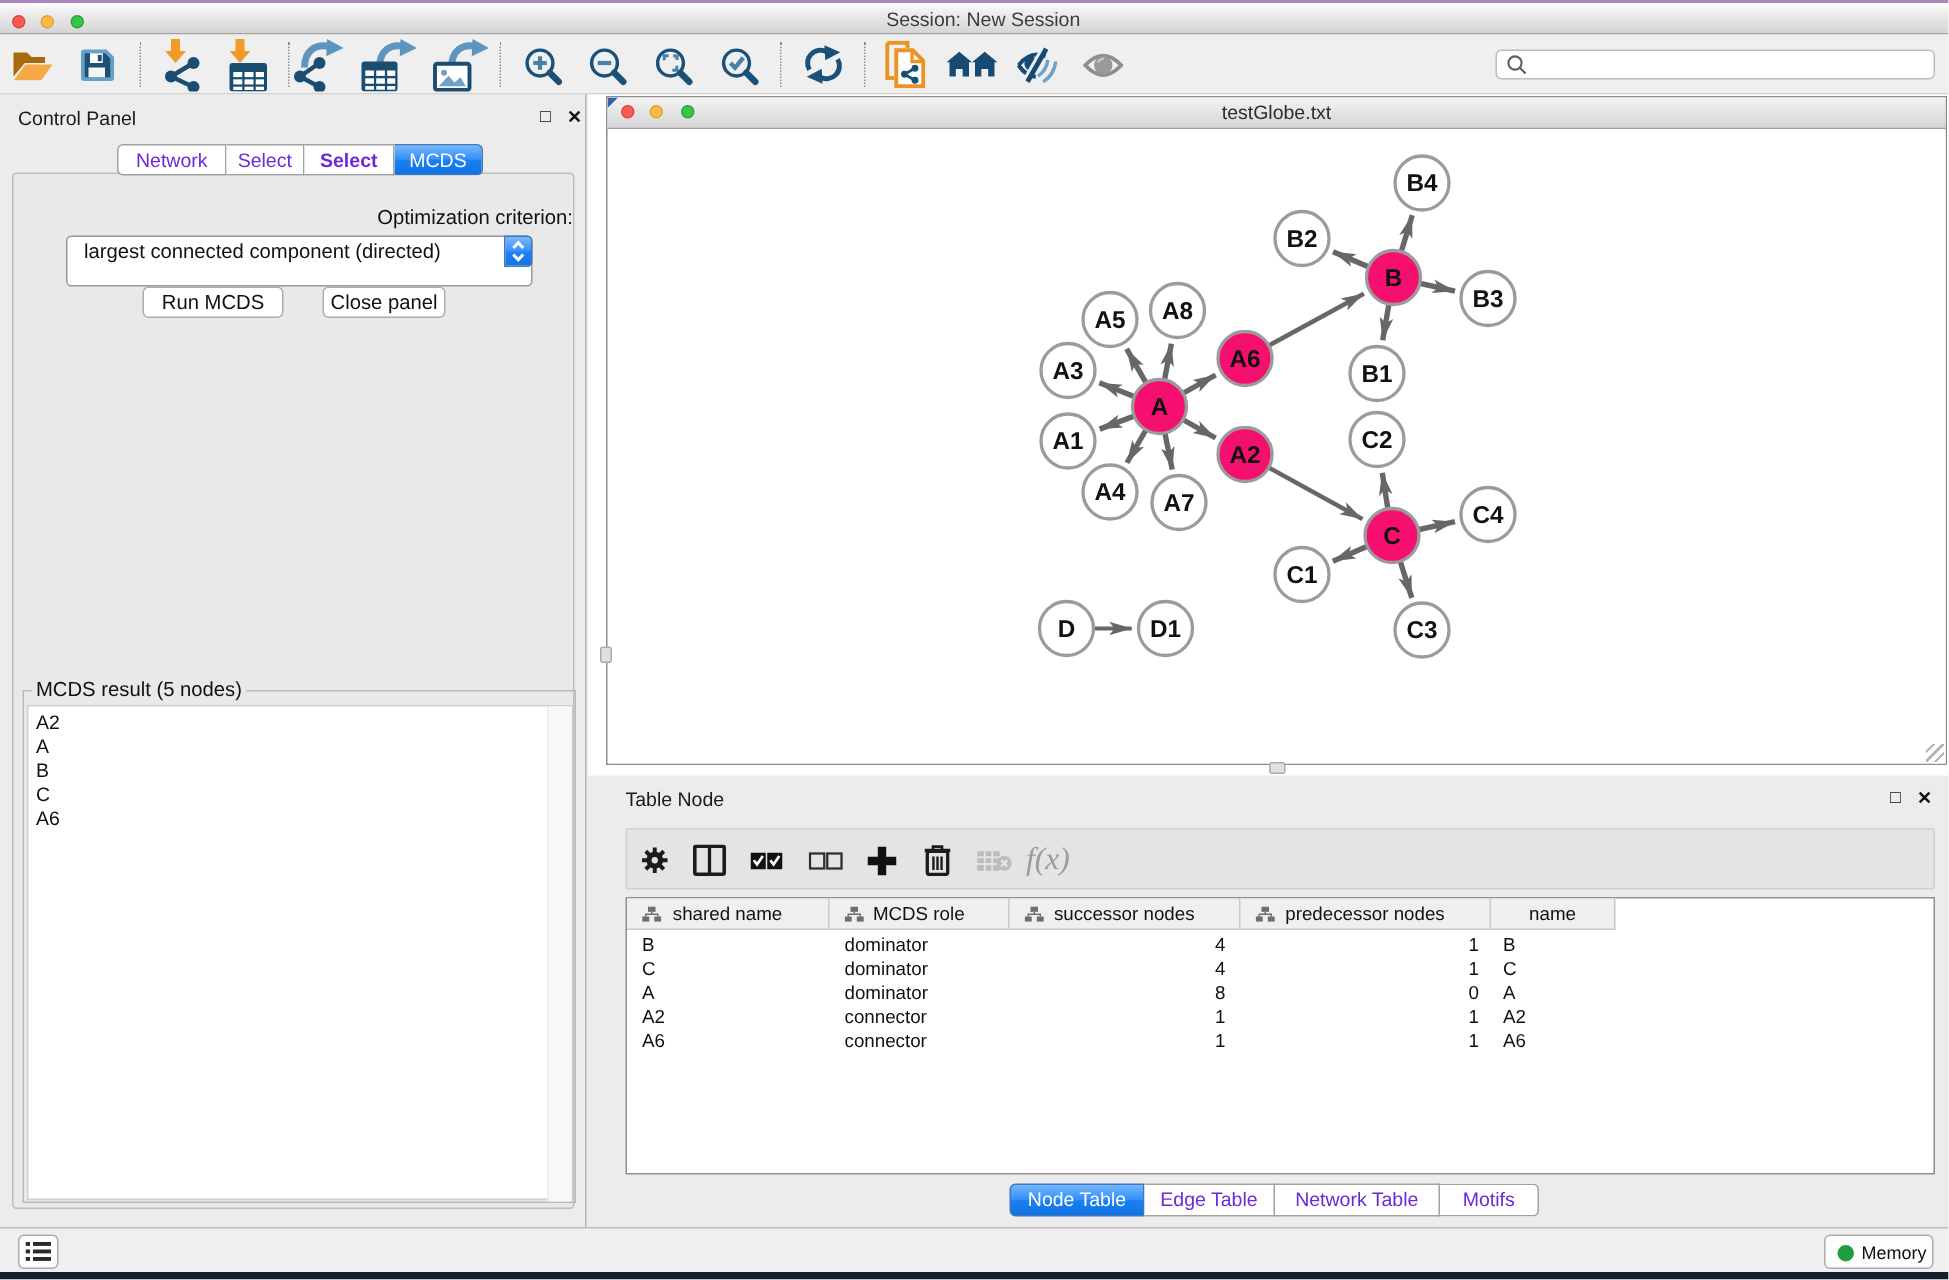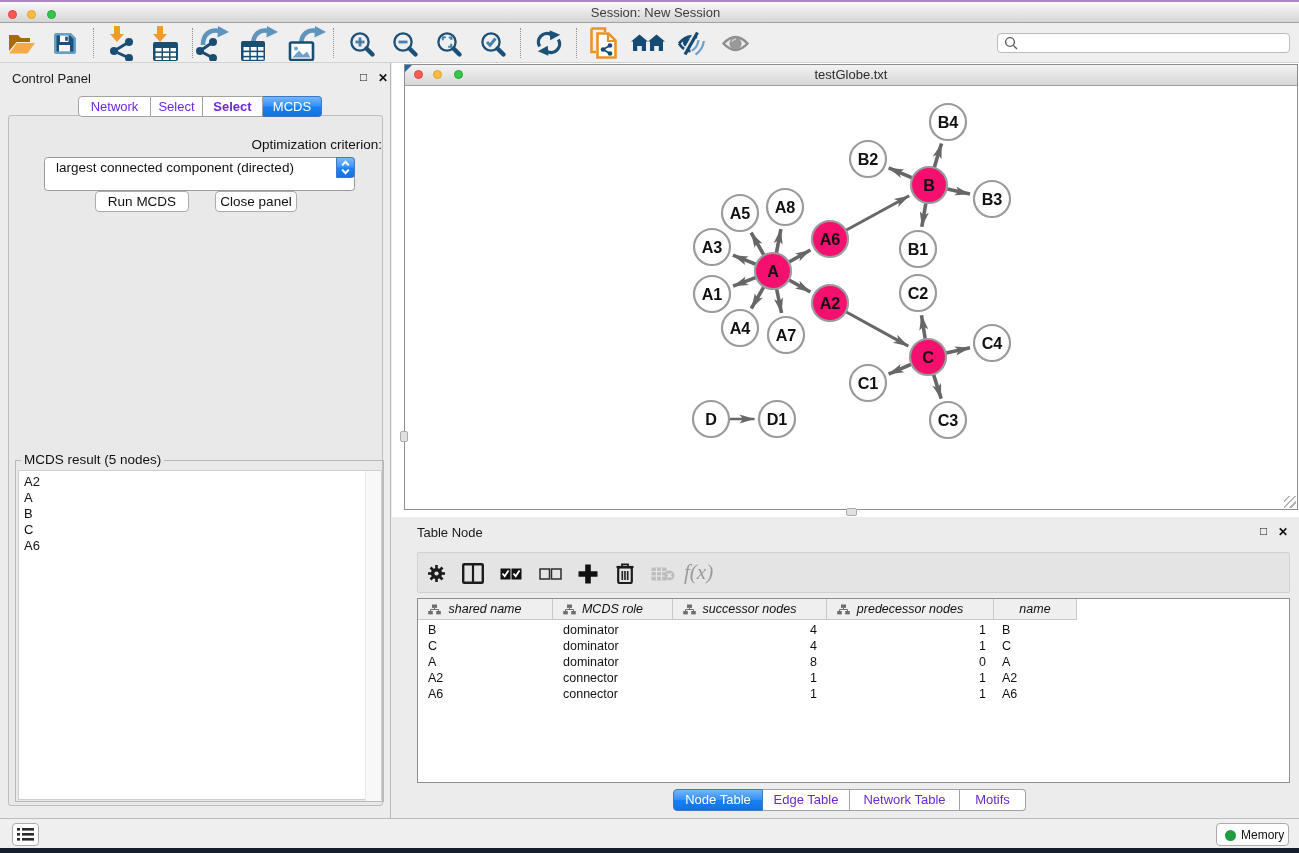--- a/index.html
+++ b/index.html
@@ -56,21 +56,21 @@
 #graphwrap { position:absolute; left:1px; top:22px; width:891px; height:422px; background:#ffffff;font-weight:bold; }
 .grip { position:absolute; right:1px; bottom:1px; width:12px; height:12px;
   background:repeating-linear-gradient(135deg, transparent 0 3px, #b5b5b5 3px 4.5px); }
 
 
 #tpanel { left:392px; top:517px; width:907px; height:301px; background:#ececec; }
 #tpanel .hdr { position:absolute; left:25px; top:8px; font-size:13px; color:#1a1a1a; }
 #ttoolbar { position:absolute; left:25px; top:35px; width:873px; height:41px; background:#e4e4e4;
   border:1px solid #d0d0d0; border-radius:2px; }
 #ttable { position:absolute; left:25px; top:81px; width:873px; height:185px; background:#ffffff; border:1px solid #8e8e8e; }
-#thead { position:absolute; left:0; top:0; width:659px; height:21px; background:#efefef; border-bottom:1px solid #c9c9c9; display:flex;font-style:italic; }
+#thead { position:absolute; left:0; top:0; width:659px; height:21px; background:#efefef; border-bottom:1px solid #c9c9c9; display:flex; }
 #thead .th { border-right:1px solid #c9c9c9; font-size:12.5px; color:#111; line-height:20px; text-align:center; position:relative; }
 .treeic { position:absolute; left:10px; top:5px; width:13px; height:11px; }
 .trow { position:absolute; font-size:12.5px; color:#111; height:16px; line-height:16px; }
 .tnum { position:absolute; font-size:12.5px; color:#111; height:16px; line-height:16px; text-align:right; }
 
 
 #btabs { position:absolute; left:281px; top:272px; }
 
 
 #statusbar { left:0; top:818px; width:1299px; height:30px; background:#efefef; border-top:1px solid #bdbdbd; }

